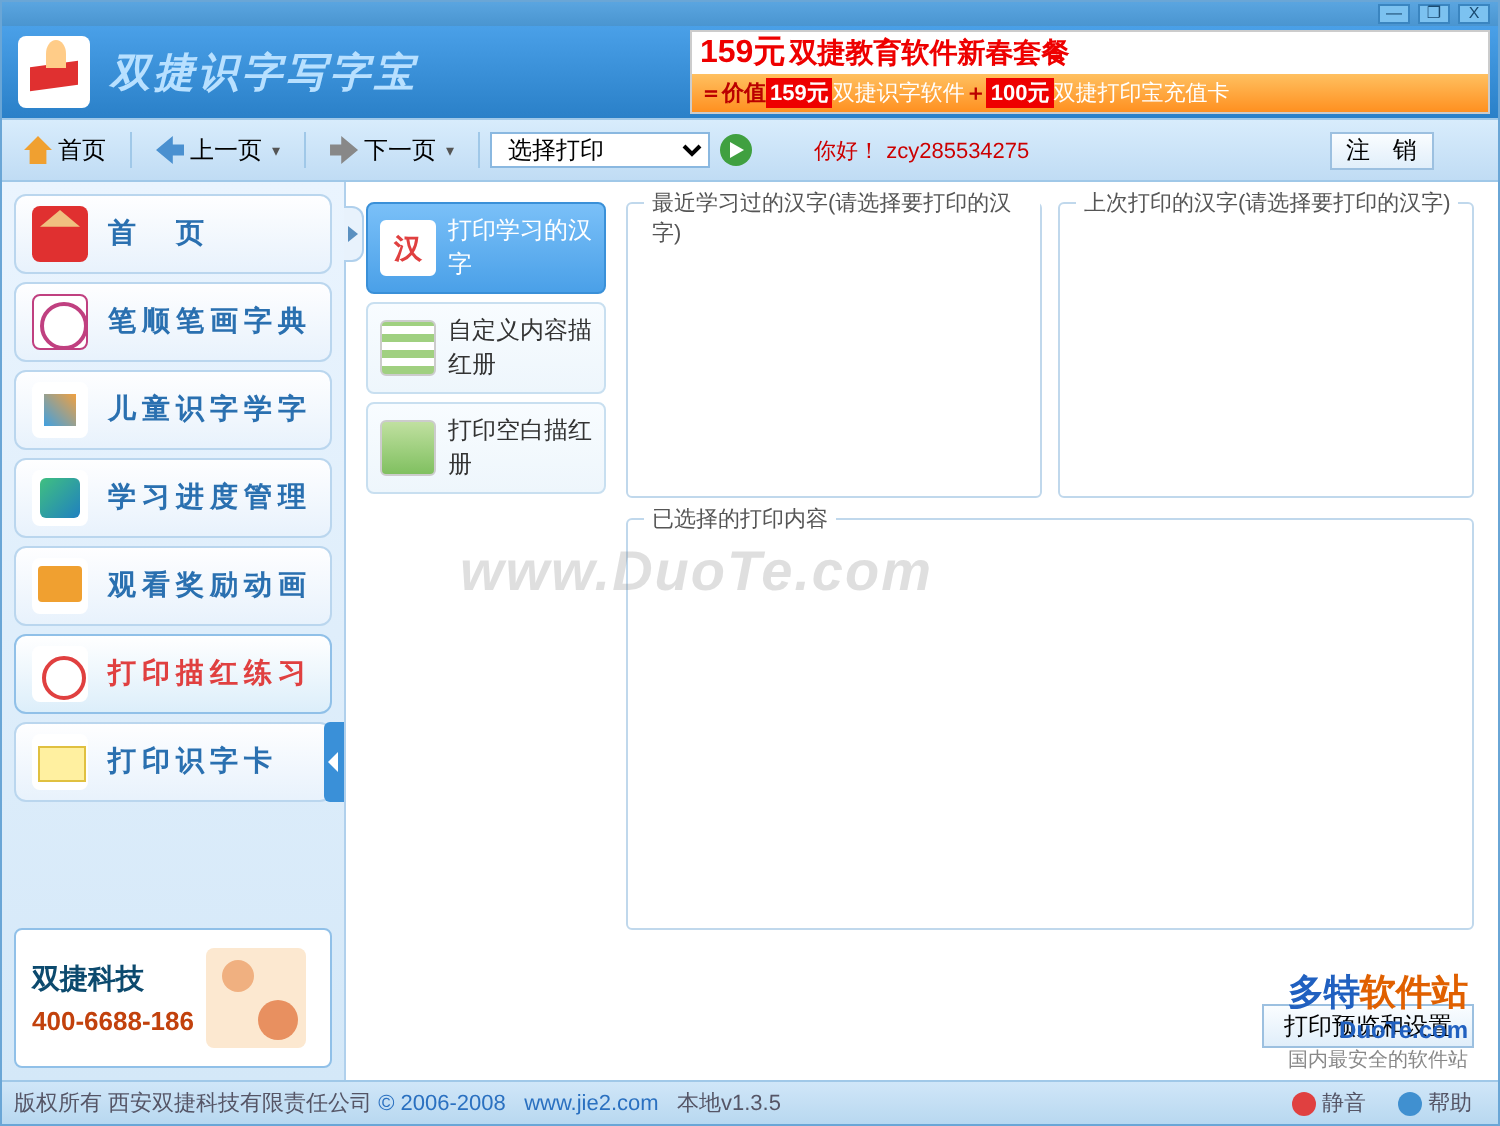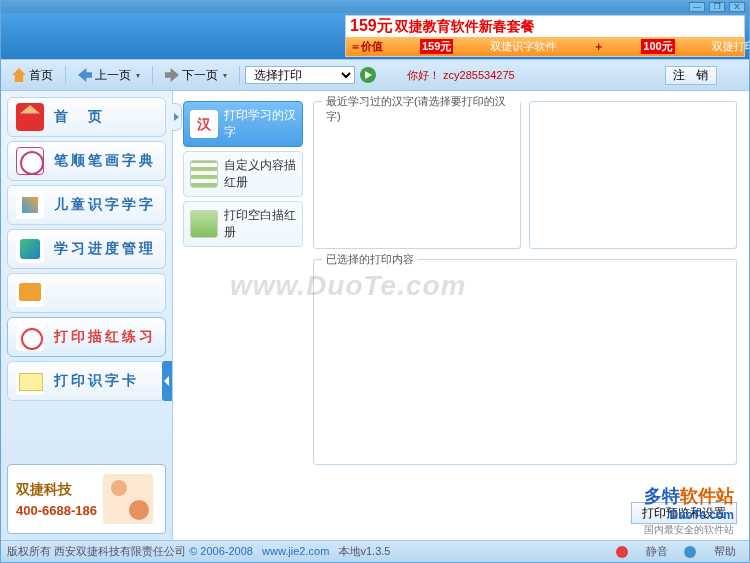--- a/index.html
+++ b/index.html
@@ -14,21 +14,21 @@
 .header { height: 46px; background: linear-gradient(#4aa0e8,#2a80c8); display: flex; align-items: center; position: relative; }
 .logo-area { display: flex; align-items: center; padding-left: 8px; }
 .logo-icon { width: 36px; height: 36px; background: #fff; border-radius: 4px; position: relative; margin-right: 10px; }
 .logo-icon::before { content:""; position:absolute; left:6px; top:14px; width:24px; height:12px; background:#e03030; transform: skewY(-8deg); }
 .logo-icon::after { content:""; position:absolute; left:14px; top:2px; width:10px; height:14px; background:#ffcc88; border-radius:50% 50% 0 0; }
 .app-title { font-size: 20px; font-weight: bold; color: #b8e0ff; font-style: italic; letter-spacing: 2px; font-family: "STXingkai","KaiTi","Microsoft YaHei"; }
 .ad-banner { position: absolute; right: 4px; top: 2px; width: 400px; height: 42px; background: #fff; border:1px solid #ccc; display:flex; flex-direction:column; font-size:11px; }
 .ad-top { flex:1; background:#fff; display:flex; align-items:center; padding:0 4px; }
 .ad-price { color:#e00; font-weight:bold; font-size:16px; margin-right:2px;}
 .ad-top-text { color:#e00; font-weight:bold; font-size:14px; }
-.ad-bot { flex:1; background:linear-gradient(#ffc060,#ff9020); color:#fff; display:flex; align-items:center; padding:0 4px; font-size:11px; white-space:nowrap;gap:37px; }
+.ad-bot { flex:1; background:linear-gradient(#ffc060,#ff9020); color:#fff; display:flex; align-items:center; padding:0 4px; font-size:11px; white-space:nowrap; }
 .ad-bot .eq { color:#b00; font-weight:bold;}
 .ad-bot .num { background:#e00; color:#fff; padding:0 2px; font-weight:bold;}
 
 
 .toolbar { height: 32px; background: linear-gradient(#d8ecfc,#c0dcf4); border-top:1px solid #a0c8e8; border-bottom:1px solid #a0c8e8; display:flex; align-items:center; padding:0 4px; gap:2px; }
 .tbtn { height:20px; padding:0 6px; display:flex; align-items:center; gap:3px; border:1px solid transparent; cursor:pointer; }
 .tbtn .ico { width:14px; height:14px; }
 .tbtn .ico.home { background:#f0a030; clip-path: polygon(50% 0,100% 50%,80% 50%,80% 100%,20% 100%,20% 50%,0 50%);}
 .tbtn .ico.back { background:#4a90d0; clip-path: polygon(0 50%,60% 0,60% 30%,100% 30%,100% 70%,60% 70%,60% 100%);}
 .tbtn .ico.fwd { background:#888; clip-path: polygon(100% 50%,40% 0,40% 30%,0 30%,0 70%,40% 70%,40% 100%);}
@@ -59,21 +59,21 @@
 .nico.print { background:#fff;} .nico.print::before{content:"";position:absolute;left:5px;top:5px;width:18px;height:18px;border:2px solid #e04040;border-radius:50%;}
 .nico.card { background:#fff;} .nico.card::before{content:"";position:absolute;left:3px;top:6px;width:22px;height:16px;background:#fff0a0;border:1px solid #e0c040;}
 
 .nav-item.red-text { color:#e04040; }
 
 .sidebar-drag { position:absolute; right:0; top:270px; width:10px; height:40px; background:#3a90d8; border-radius:3px 0 0 3px; cursor:pointer;}
 .sidebar-drag::before { content:""; position:absolute; left:2px; top:15px; width:0; height:0; border-top:5px solid transparent; border-bottom:5px solid transparent; border-right:5px solid #fff;}
 
 .support-box { margin-top:auto; height:70px; background:#fff; border:1px solid #90c0e8; border-radius:4px; padding:6px 8px; display:flex; align-items:center; gap:6px; }
 .support-text { display:flex; flex-direction:column; gap:4px;}
-.support-company { color:#a16207; font-size:14px; font-weight:bold;}
+.support-company { color:#0c4a6e; font-size:14px; font-weight:bold;}
 .support-phone { color:#c2410c; font-size:13px; font-weight:bold;}
 .support-img { width:50px; height:50px; background:#fce8d0; border-radius:4px; position:relative;}
 .support-img::before{content:"";position:absolute;left:8px;top:6px;width:16px;height:16px;background:#f0b080;border-radius:50%;}
 .support-img::after{content:"";position:absolute;right:4px;bottom:4px;width:20px;height:20px;background:#e89060;border-radius:50%;}
 
 
 .content { flex:1; background:#fff; display:flex; padding:6px; gap:0;}
 .sub-nav { width:128px; display:flex; flex-direction:column; gap:4px; padding:4px 4px;}
 .sub-item { height:46px; background:linear-gradient(#f8fcff,#eef6fc); border:1px solid #c8dff0; border-radius:4px; display:flex; align-items:center; padding:0 6px; gap:6px; cursor:pointer; font-size:12px; color:#333;}
 .sub-item.sel { background:linear-gradient(#7ac0f8,#4aa0e8); color:#fff; border-color:#3a90d8;}
@@ -98,36 +98,40 @@
 .duote-logo { position:absolute; right:16px; bottom:26px; width:120px; text-align:right; pointer-events:none;}
 .duote-logo .big { font-size:18px; font-weight:bold;}
 .duote-logo .b1 { color:#2060c0;} .duote-logo .b2 { color:#e06000;}
 .duote-logo .dom { font-size:12px; color:#2060c0; font-weight:bold;}
 .duote-logo .sub { font-size:10px; color:#888;}
 
 
 .statusbar { height:22px; background:linear-gradient(#d0e6f8,#b8d8f0); border-top:1px solid #a0c8e8; display:flex; align-items:center; font-size:11px; color:#556; padding:0 6px;}
 .statusbar .copyright { flex:1;}
 .statusbar .copyright .blue { color:#2a70c0;}
-.sbtn { height:18px; padding:0 6px; display:flex; align-items:center; gap:18px; border:1px solid transparent; cursor:pointer; margin-left:2px;}
+.sbtn { height:18px; padding:0 6px; display:flex; align-items:center; gap:3px; border:1px solid transparent; cursor:pointer; margin-left:2px;}
 .sbtn .sico { width:12px; height:12px; border-radius:50%; }
 .sico.mute { background:#e04040;}
 .sico.help { background:#4090d0;}
 </style>
 </head>
 <body>
 
 <div class="window">
   <div class="titlebar">
     <div class="tb-btn">—</div>
     <div class="tb-btn">❐</div>
     <div class="tb-btn">X</div>
   </div>
 
   <div class="header">
+    <div class="logo-area">
+      <div class="logo-icon"></div>
+      <div class="app-title">双捷识字写字宝</div>
+    </div>
     <div class="ad-banner">
       <div class="ad-top">
         <span class="ad-price">159元</span>
         <span class="ad-top-text">双捷教育软件新春套餐</span>
       </div>
       <div class="ad-bot">
         <span class="eq">＝价值</span>
         <span class="num">159元</span>
         <span>双捷识字软件</span>
         <span class="eq">＋</span>
@@ -185,20 +189,21 @@
       <div class="nav-item">
           <div class="nico child"></div>
           <span>儿童识字学字</span>
         </div>
       <div class="nav-item">
           <div class="nico prog"></div>
           <span>学习进度管理</span>
         </div>
       <div class="nav-item">
           <div class="nico anim"></div>
+          <span>观看奖励动画</span>
         </div>
       <div class="nav-item active red-text">
           <div class="nico print"></div>
           <span>打印描红练习</span>
         </div>
       <div class="nav-item">
           <div class="nico card"></div>
           <span>打印识字卡</span>
         </div>
 
@@ -229,20 +234,21 @@
           </div>
       </div>
 
       <div class="panels">
         <div class="panel-row">
           <div class="panel-group">
             <div class="legend">最近学习过的汉字(请选择要打印的汉字)</div>
             <div class="inner"></div>
           </div>
           <div class="panel-group">
+            <div class="legend">上次打印的汉字(请选择要打印的汉字)</div>
             <div class="inner"></div>
           </div>
         </div>
         <div class="panel-full">
           <div class="legend">已选择的打印内容</div>
           <div class="inner"></div>
         </div>
         <div class="panel-actions">
           <button class="action-btn">打印预览和设置</button>
         </div>

